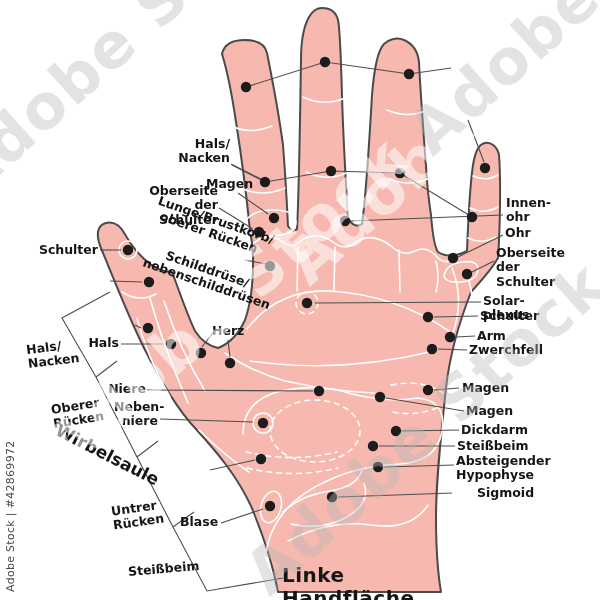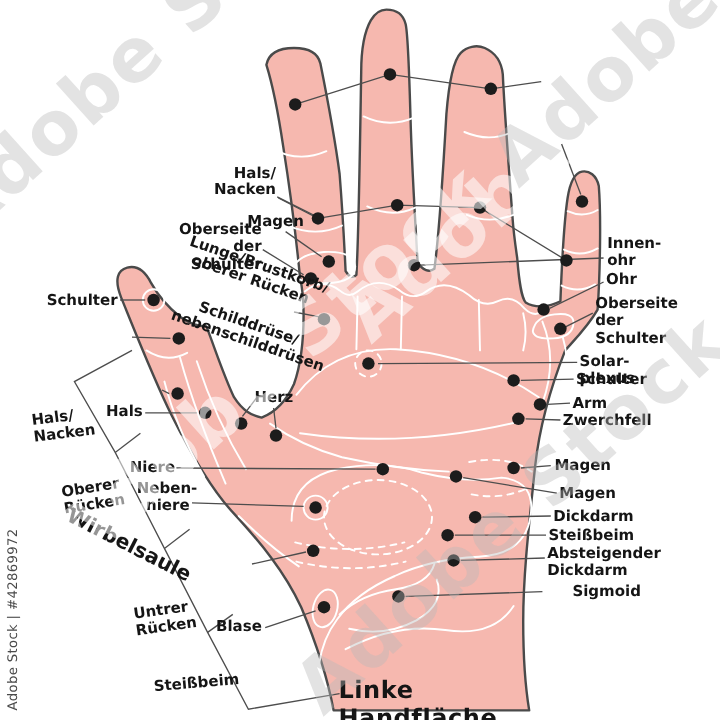--- a/index.html
+++ b/index.html
@@ -203,21 +203,21 @@
 der Schulter</div>
   <div class="lbl" style="left:483px;top:294px;width:84px">Solar-plexus</div>
   <div class="lbl" style="left:480px;top:309px;width:58px">Schulter</div>
   <div class="lbl" style="left:477px;top:329px;width:38px">Arm</div>
   <div class="lbl" style="left:469px;top:343px;width:72px">Zwerchfell</div>
   <div class="lbl" style="left:462px;top:381px;width:36px">Magen</div>
   <div class="lbl" style="left:466px;top:404px;width:48px">Magen</div>
   <div class="lbl" style="left:461px;top:423px;width:60px">Dickdarm</div>
   <div class="lbl" style="left:457px;top:439px;width:64px">Steißbeim</div>
   <div class="lbl" style="left:456px;top:454px;width:92px">Absteigender
-Dickdarm</div>
+Hypophyse</div>
   <div class="lbl" style="left:477px;top:486px;width:58px">Sigmoid</div>
 
   <div class="lbl title" style="left:282px;top:564px;width:160px">Linke Handfläche</div>
 
   <div class="wm g" style="left:-45px;top:150px">Adobe Stock</div>
   <div class="wm w" style="left:55px;top:420px">Adobe Stock</div>
   <div class="wm g" style="left:255px;top:545px">Adobe Stock</div>
   <div class="wm w" style="left:295px;top:235px">Adobe Stock</div>
   <div class="wm g" style="left:418px;top:105px">Adobe Stock</div>
   <div class="credit">Adobe Stock | #42869972</div>

